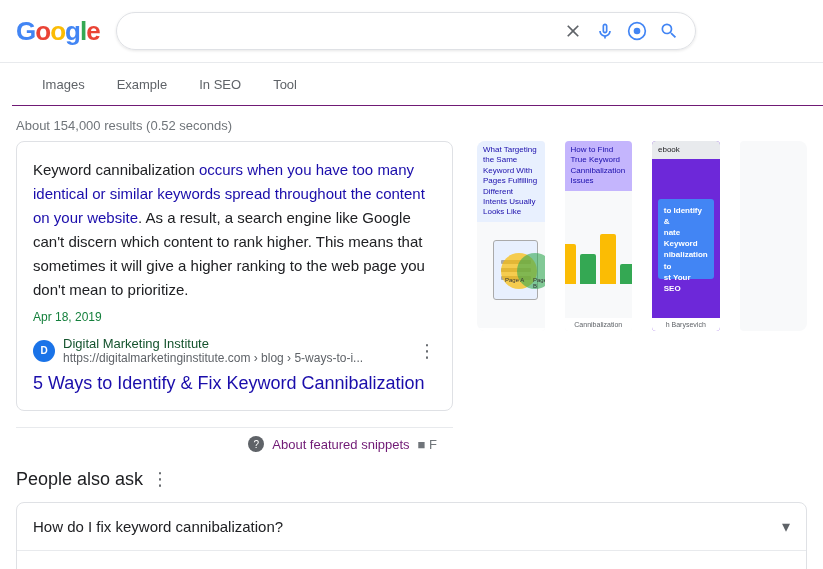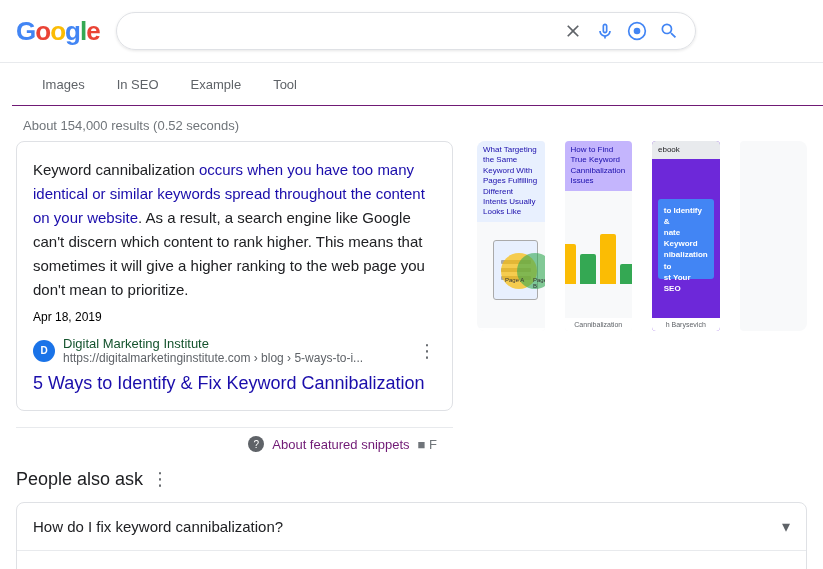--- a/index.html
+++ b/index.html
@@ -94,21 +94,21 @@
       border-radius: 0;
       white-space: nowrap;
       background: none;
       border-top: none;
       border-left: none;
       border-right: none;
     }
 
     
     .results-count {
-      padding: 12px 23px 8px;
+      padding: 12px 16px 8px;
       font-size: 13px;
       color: #70757a;
     }
 
     
     .main-content {
       display: flex;
       padding: 0 16px;
       gap: 24px;
     }
@@ -132,21 +132,21 @@
       color: #202124;
     }
 
     .snippet-highlight {
       color: #1a0dab;
       text-decoration: none;
     }
 
     .snippet-date {
       font-size: 12px;
-      color: #000000;
+      color: #15803d;
       margin-top: 8px;
     }
 
     .snippet-source {
       display: flex;
       align-items: center;
       margin-top: 12px;
       gap: 8px;
     }
 
@@ -400,22 +400,22 @@
         <svg class="search-icon-svg" viewBox="0 0 24 24">
           <path d="M15.5 14h-.79l-.28-.27A6.471 6.471 0 0 0 16 9.5 6.5 6.5 0 1 0 9.5 16c1.61 0 3.09-.59 4.23-1.57l.27.28v.79l5 4.99L20.49 19l-4.99-5zm-6 0C7.01 14 5 11.99 5 9.5S7.01 5 9.5 5 14 7.01 14 9.5 11.99 14 9.5 14z" fill="#4285f4"></path>
         </svg>
       </button>
     </div>
   </div>
 </div>
 
 <div class="tabs">
   <button class="tab">Images</button>
+  <button class="tab">Example</button>
   <button class="tab">In SEO</button>
-  <button class="tab">Example</button>
   <button class="tab">Tool</button>
 </div>
 
 <div class="results-count">About 154,000 results (0.52 seconds)</div>
 
 <div class="main-content">
 
   <div class="results-area">
     <div class="featured-snippet">
       <div class="snippet-text">

